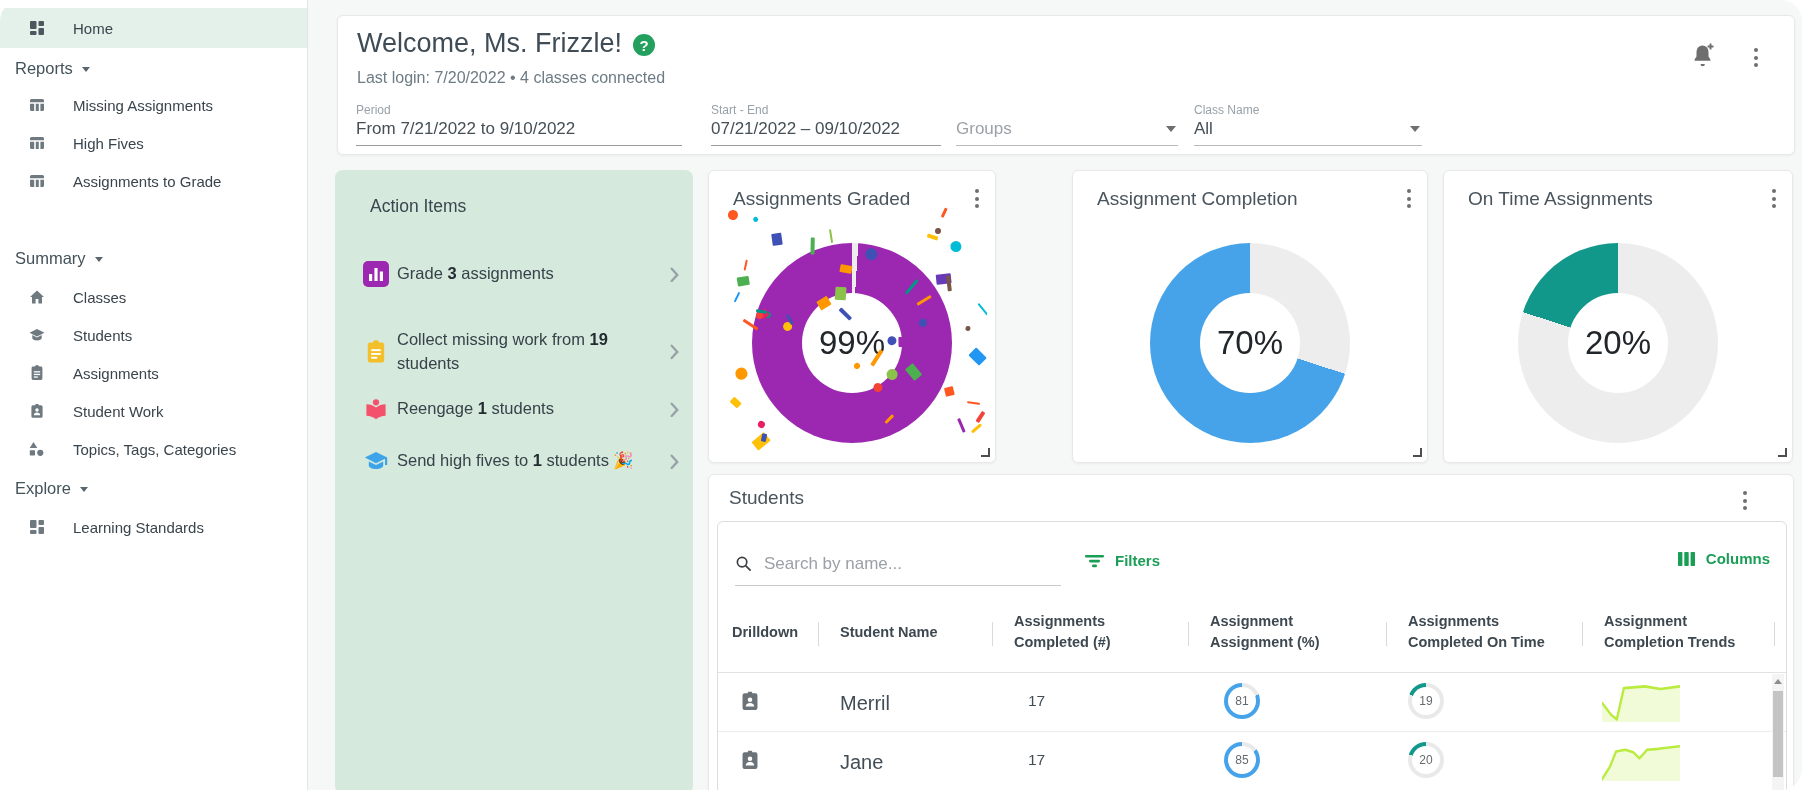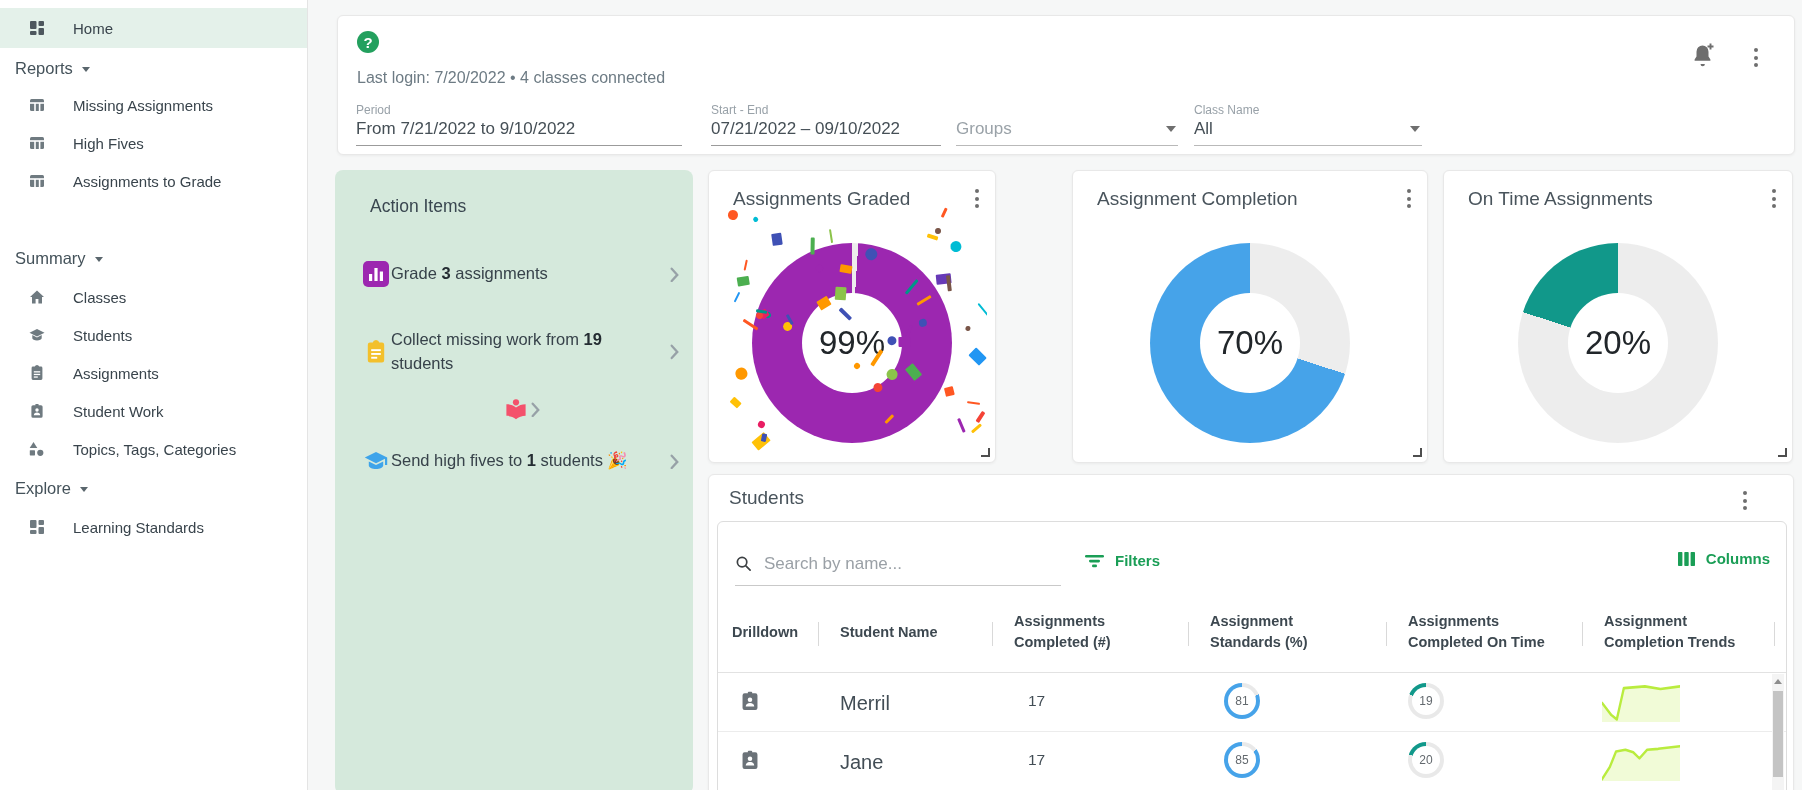--- a/index.html
+++ b/index.html
@@ -1,17 +1,17 @@
 <!DOCTYPE html>
 <html><head>
 <meta charset="utf-8">
 <style>
   html,body{margin:0;padding:0;}
   body{font-family:"Liberation Sans","DejaVu Sans",sans-serif;color:#3d474e;background:#fff;}
-  #app{position:relative;width:1802px;height:790px;overflow:hidden;background:#f6f7f7;}
+  #app{position:relative;width:1802px;height:790px;overflow:hidden;background:#f6f7f7;border-radius:21px;}
 
   
   .sidebar{position:absolute;left:0;top:0;width:308px;height:790px;background:#fff;border-right:1px solid #e4e4e4;box-sizing:border-box;}
   .home-item{position:absolute;left:0;top:8px;width:100%;height:40px;background:#e4f1ea;display:flex;align-items:center;cursor:pointer;}
   .side-icon{width:18px;height:18px;margin-left:28px;flex:0 0 auto;}
   .side-icon svg{width:18px;height:18px;fill:#6f7a80;display:block;}
   .home-item .side-icon svg{fill:#4d575e;}
   .side-label{margin-left:27px;font-size:15px;color:#39444c;}
   .s-head{position:absolute;left:15px;height:24px;display:flex;align-items:center;gap:9px;font-size:16.5px;color:#44525a;cursor:pointer;}
   .caret{width:0;height:0;border-left:4.5px solid transparent;border-right:4.5px solid transparent;border-top:5.5px solid #5a666d;margin-top:2px;}
@@ -30,21 +30,21 @@
   .f-value.ph{color:#9aa2a8;}
   .sel-arrow{position:absolute;right:2px;top:18px;width:0;height:0;border-left:5px solid transparent;border-right:5px solid transparent;border-top:6px solid #6f6f6f;}
   .bell{position:absolute;right:78px;top:26px;width:27px;height:25px;cursor:pointer;}
   .kdots{display:flex;flex-direction:column;gap:3.5px;cursor:pointer;padding:4px;}
   .kdots i{width:4px;height:4px;border-radius:50%;background:#6e6e6e;}
   .hdr-kebab{position:absolute;right:32px;top:28px;}
 
   
   .action-panel{position:absolute;left:335px;top:170px;width:358px;height:624px;background:#d5e9dc;border-radius:8px;}
   .ap-title{position:absolute;left:35px;top:26px;font-size:17.5px;color:#3a4750;}
-  .ap-item{position:absolute;left:28px;right:14px;display:flex;align-items:center;gap:2px;cursor:pointer;justify-content:center;}
+  .ap-item{position:absolute;left:28px;right:14px;display:flex;align-items:center;gap:8px;cursor:pointer;}
   .ap-icon{width:26px;height:26px;flex:0 0 auto;}
   .ap-icon svg{width:26px;height:26px;display:block;}
   .ap-text{flex:1;font-size:16.5px;color:#37424a;line-height:1.45;}
   .ap-text b{color:#242c32;}
   .chev{width:9px;height:15px;flex:0 0 auto;}
 
   
   .stat-card{position:absolute;top:170px;height:293px;}
   .card-title{position:absolute;left:24px;top:17px;font-size:19px;color:#49545c;}
   .card-kebab{position:absolute;right:12px;top:14px;}
@@ -205,20 +205,21 @@
             <rect x="2" y="12" width="6.5" height="4" rx="1"></rect>
             <rect x="10.5" y="9" width="5.5" height="7" rx="1"></rect>
           </svg>
         </span>
       <span class="side-label">Learning Standards</span>
     </div>
   </aside>
 
   <section class="card header-card">
     <div class="welcome">
+      <span>Welcome, Ms. Frizzle!</span>
       <span class="q-icon">?</span>
     </div>
     <div class="subtitle">Last login: 7/20/2022 • 4 classes connected</div>
 
     <div class="field" style="left:18px;width:326px">
       <span class="f-label">Period</span>
       <span class="f-value">From 7/21/2022 to 9/10/2022</span>
     </div>
     <div class="field" style="left:373px;width:230px">
       <span class="f-label">Start - End</span>
@@ -278,20 +279,21 @@
           </svg></span>
     </div>
 
     <div class="ap-item" style="top:226px">
       <span class="ap-icon">
           <svg viewBox="0 0 26 26" fill="#f4516c">
             <circle cx="13" cy="6.3" r="3.1"></circle>
             <path d="M13 11.6c-2.6-2.2-6-3.4-9.6-3.4v11.6c3.6 0 7 1.2 9.6 3.4 2.6-2.2 6-3.4 9.6-3.4V8.2c-3.6 0-7 1.2-9.6 3.4z"></path>
           </svg>
         </span>
+      <span class="ap-text"><span>Reengage </span><b>1</b><span> students</span></span>
       <span class="chev"><svg viewBox="0 0 8 14">
             <path d="M1.5 1.5 6.5 7l-5 5.5" stroke="#97a1a7" stroke-width="2" fill="none" stroke-linecap="round"></path>
           </svg></span>
     </div>
 
     <div class="ap-item" style="top:278px">
       <span class="ap-icon">
           <svg viewBox="0 0 26 26" fill="#3ea4ea">
             <path d="M13 4 1.8 9.6 13 15.2l9-4.5v6.3h2.2V9.6z"></path>
             <path d="M5.8 13.4v4.2c0 1.9 3.2 3.5 7.2 3.5s7.2-1.6 7.2-3.5v-4.2L13 17z"></path>
@@ -447,21 +449,21 @@
             <div>Student Name</div>
           </div>
         <span class="vsep" style="left:274px"></span>
         <div class="th two" style="left:296px">
             <div>Assignments</div>
             <div>Completed (#)</div>
           </div>
         <span class="vsep" style="left:470px"></span>
         <div class="th two" style="left:492px">
             <div>Assignment</div>
-            <div>Standards (%)</div>
+            <div>Assignment (%)</div>
           </div>
         <span class="vsep" style="left:668px"></span>
         <div class="th two" style="left:690px">
             <div>Assignments</div>
             <div>Completed On Time</div>
           </div>
         <span class="vsep" style="left:864px"></span>
         <div class="th two" style="left:886px">
             <div>Assignment</div>
             <div>Completion Trends</div>

